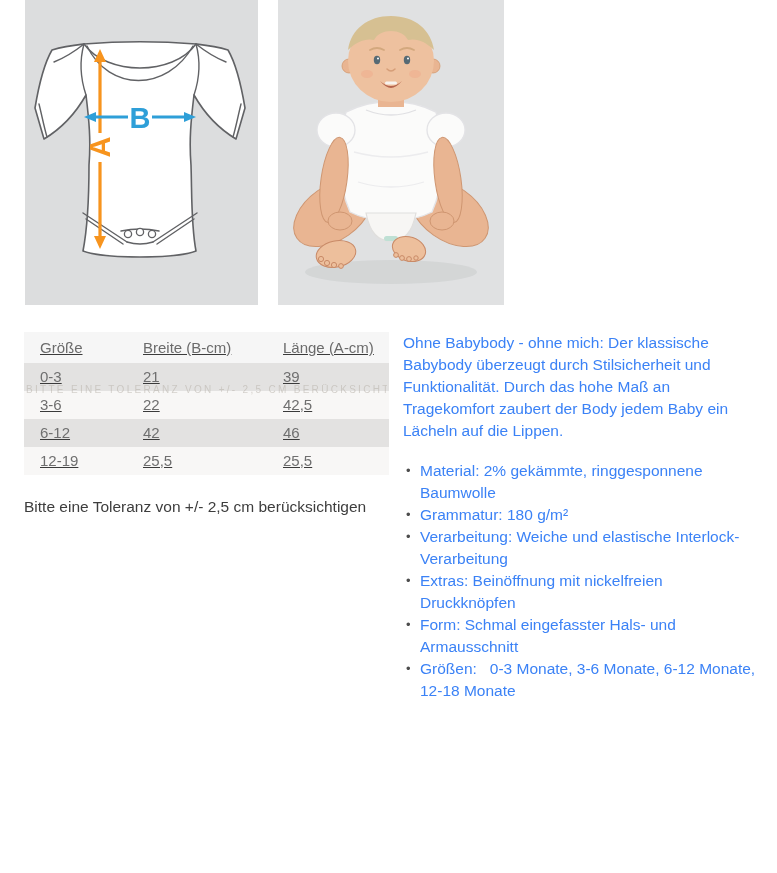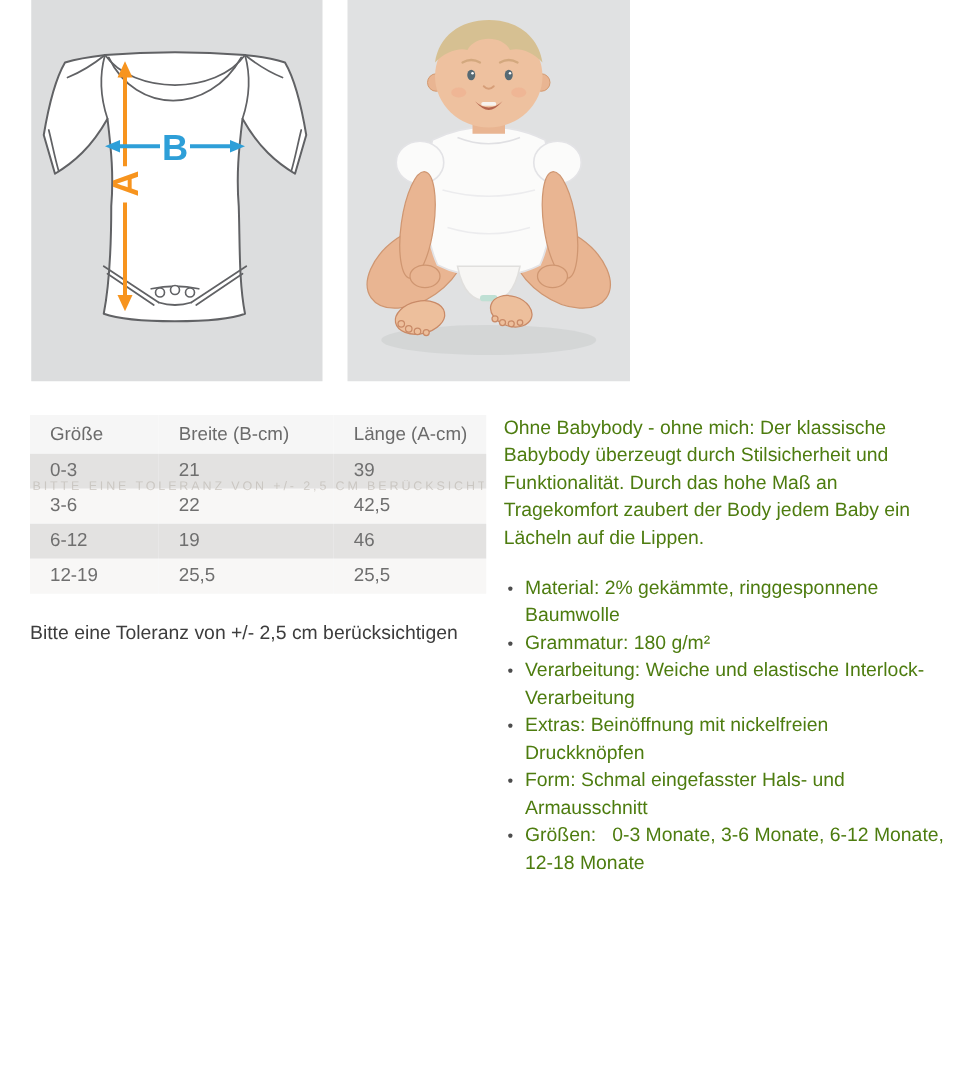--- a/index.html
+++ b/index.html
@@ -13,21 +13,21 @@
   }
   .media-row { display: flex; gap: 20px; padding-left: 25px; }
   .panel { height: 305px; overflow: hidden; }
   .panel-diagram { width: 233px; background: #dcddde; }
   .panel-photo   { width: 226px; background: #e0e1e2; }
   svg { display: block; }
   svg text { font-family: "Liberation Sans", sans-serif; font-weight: bold; }
 
   .info-row { display: flex; margin-top: 27px; padding-left: 24px; }
   .left-col { width: 366px; }
-  .table-wrap { position: relative; width: 365px; }
+  .table-wrap { position: relative; width: 365px; text-decoration: underline; }
   table.size-table {
     width: 365px; border-collapse: collapse;
     font-size: 15px; color: #6f6f6f;
   }
   .size-table th {
     font-weight: 400; text-align: left;
     background: #f6f6f6; color: #6b6b6b;
     padding: 7px 0 7px 16px;
   }
   .size-table td { padding: 5px 0 6px 16px; }
@@ -38,21 +38,21 @@
   .ghost {
     position: absolute; left: 2px; top: 52px; width: 361px;
     overflow: hidden; white-space: nowrap;
     font-size: 10px; letter-spacing: 2.3px;
     text-transform: uppercase;
     color: #b7b1a9; opacity: 0.55;
     pointer-events: none;
   }
   .tolerance { margin: 23px 0 0 0; font-size: 15.5px; color: #3d3d3d; }
 
-  .right-col { width: 359px; margin-left: 13px; font-size: 15.5px; line-height: 22px; color: #4d7c0f; }
+  .right-col { width: 359px; margin-left: 13px; font-size: 15.5px; line-height: 22px; color: #3b82f6; }
   .right-col p.desc { margin: 0; hyphens: auto; }
   ul.features { margin: 18px 0 0 0; padding: 0; list-style: none; }
   ul.features li {
     position: relative; padding-left: 17px;
     white-space: pre-wrap; hyphens: auto;
   }
   ul.features li::before {
     content: "\2022";
     position: absolute; left: 3px; top: 0;
     font-size: 13px; color: #4d4d4d;
@@ -202,21 +202,21 @@
             <td>21</td>
             <td>39</td>
           </tr>
           <tr>
             <td>3-6</td>
             <td>22</td>
             <td>42,5</td>
           </tr>
           <tr>
             <td>6-12</td>
-            <td>19</td>
+            <td>42</td>
             <td>46</td>
           </tr>
           <tr>
             <td>12-19</td>
             <td>25,5</td>
             <td>25,5</td>
           </tr>
         </tbody>
       </table>
       <div class="ghost">Bitte eine Toleranz von +/- 2,5 cm berücksichtigen</div>

